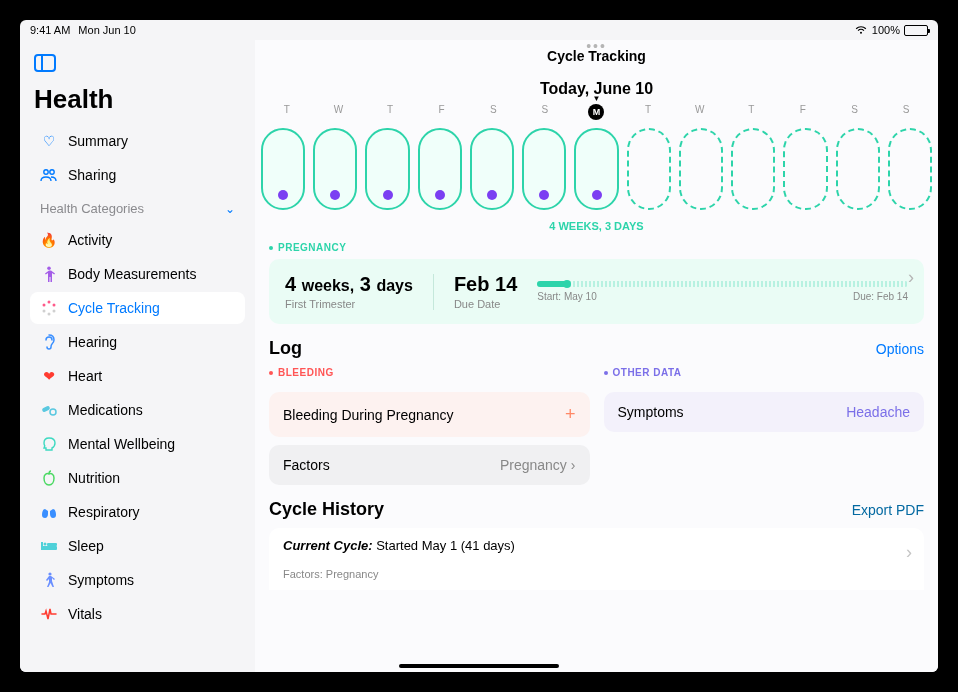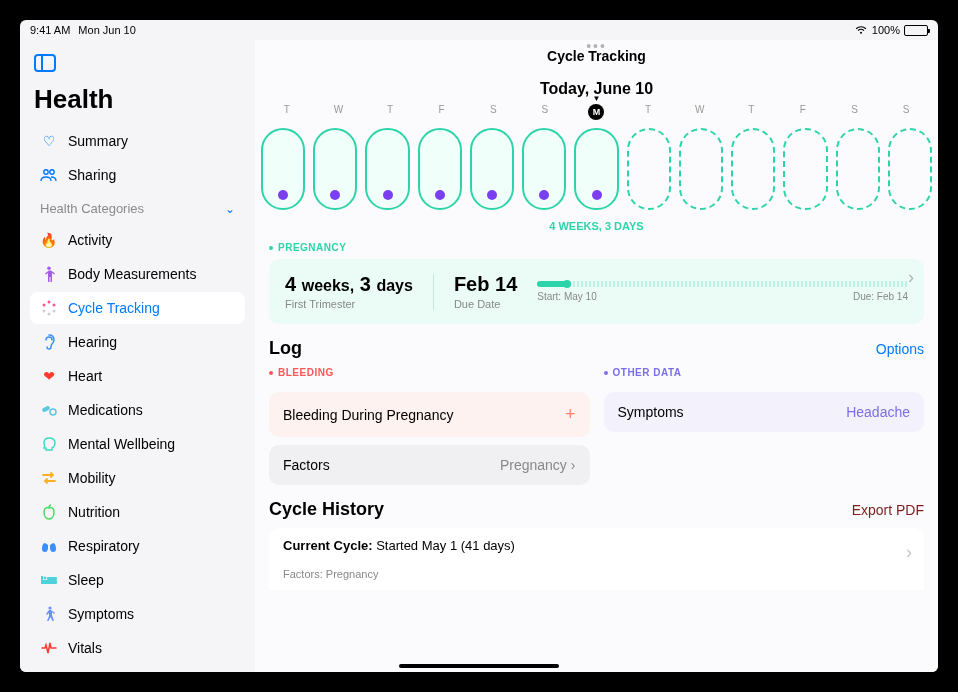--- a/index.html
+++ b/index.html
@@ -268,38 +268,38 @@
 }
 .row-pink { background: #fdf2f0; }
 .row-gray { background: #f0f0f2; }
 .row-lav { background: #f3f1fb; }
 .row-val { color: #888; display: flex; align-items: center; gap: 4px; }
 .plus-icon { color: #ff8866; font-size: 18px; font-weight: 300; }
 .symptom-val { color: #7b6fe8; font-weight: 500; }
 .history-section { margin: 0 14px; }
 .history-header { display: flex; justify-content: space-between; align-items: center; padding-bottom: 8px; }
 .history-title { font-size: 18px; font-weight: 700; }
-.export-link { color: #7f1d1d; font-size: 14px; }
+.export-link { color: #0369a1; font-size: 14px; }
 .history-card {
   background: #fff;
   border-radius: 10px 10px 0 0;
   padding: 10px 14px;
   font-size: 13px;
   position: relative;
 }
 .history-card::after {
   content: "›";
   position: absolute;
   right: 12px;
   top: 14px;
   color: #c5c5c5;
   font-size: 18px;
 }
 .history-line1 { font-weight: 400; }
-.history-line1 .bold { font-weight: 700; }
+.history-line1 .bold { font-weight: 700; font-style: italic; }
 .history-line2 { font-size: 11px; color: #888; margin-top: 15px; }
 .home-indicator {
   position: absolute;
   bottom: 24px;
   left: 50%;
   transform: translateX(-50%);
   width: 160px;
   height: 4px;
   background: #000;
   border-radius: 2px;
@@ -405,30 +405,20 @@
         </div>
         <div class="nav-item">
           <span class="nav-icon" style="color:#3dd9c1">
             <svg width="16" height="16" viewBox="0 0 16 16">
                 <path d="M8 2c-3 0-5 2-5 5 0 1 .3 2 .8 2.8L3 12h2v2h6v-2c2-1 3-3 3-5 0-3-2-5-6-5z" fill="none" stroke="#3dd9c1" stroke-width="1.4"></path>
               </svg>
           </span>
           <span>Mental Wellbeing</span>
         </div>
         <div class="nav-item">
-          <span class="nav-icon" style="color:#ffb020">
-            <svg width="16" height="14" viewBox="0 0 16 14">
-                <g stroke="#ffb020" stroke-width="1.8" fill="none" stroke-linecap="round">
-                  <path d="M2 4h10M10 2l2 2-2 2M14 10H4M6 8l-2 2 2 2"></path>
-                </g>
-              </svg>
-          </span>
-          <span>Mobility</span>
-        </div>
-        <div class="nav-item">
           <span class="nav-icon" style="color:#4cd964">
             <svg width="14" height="16" viewBox="0 0 14 16">
                 <path d="M7 4c-2-1-5 0-5 4s2 7 5 7 5-3 5-7-3-5-5-4zm0 0c0-2 1-3 2-3" fill="none" stroke="#4cd964" stroke-width="1.5"></path>
               </svg>
           </span>
           <span>Nutrition</span>
         </div>
         <div class="nav-item">
           <span class="nav-icon" style="color:#3a8fff">
             <svg width="16" height="14" viewBox="0 0 16 14">

